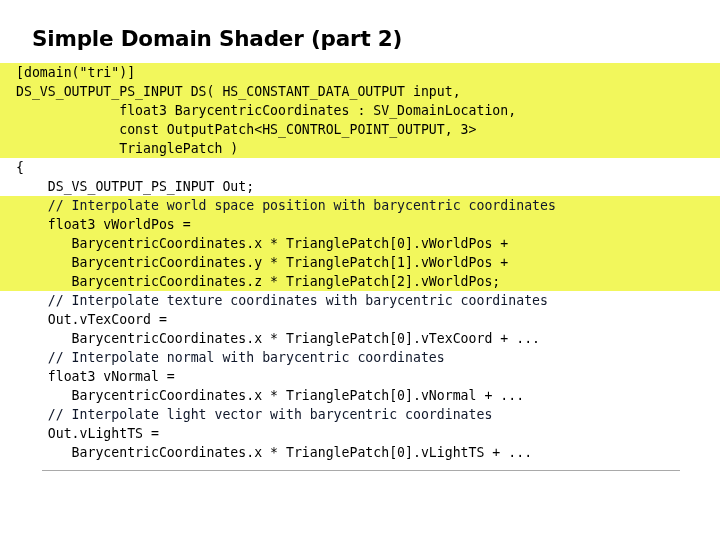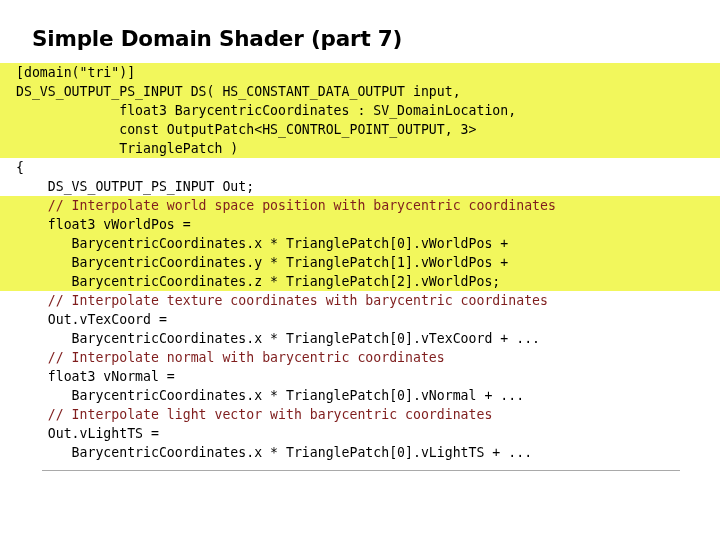--- a/index.html
+++ b/index.html
@@ -44,21 +44,21 @@
     display: block;
     height: 19px;
     padding-left: 16px;
     box-sizing: border-box;
     background: transparent;
   }
   .code-line.hl {
     background: #f2f75c;
   }
   .cmt {
-    color: #7f1d1d;
+    color: #0f172a;
   }
 
   
   .footer-rule {
     position: absolute;
     left: 42px;
     top: 470px;
     width: 638px;
     height: 1px;
     background: #a9a9a9;
@@ -67,21 +67,21 @@
     position: absolute;
     left: 0;
     top: 472px;
     width: 720px;
     height: 68px;
   }
 </style>
 </head>
 <body>
 
-<div class="slide-title">Simple Domain Shader (part 7)</div>
+<div class="slide-title">Simple Domain Shader (part 2)</div>
 
 <div class="code-block" id="code-block"><div class="code-line hl">[domain("tri")]</div><div class="code-line hl">DS_VS_OUTPUT_PS_INPUT DS( HS_CONSTANT_DATA_OUTPUT input,</div><div class="code-line hl">             float3 BarycentricCoordinates : SV_DomainLocation,</div><div class="code-line hl">             const OutputPatch&lt;HS_CONTROL_POINT_OUTPUT, 3&gt;</div><div class="code-line hl">             TrianglePatch )</div><div class="code-line">{</div><div class="code-line">    DS_VS_OUTPUT_PS_INPUT Out;</div><div class="code-line hl"><span class="cmt">    // Interpolate world space position with barycentric coordinates</span></div><div class="code-line hl">    float3 vWorldPos =</div><div class="code-line hl">       BarycentricCoordinates.x * TrianglePatch[0].vWorldPos +</div><div class="code-line hl">       BarycentricCoordinates.y * TrianglePatch[1].vWorldPos +</div><div class="code-line hl">       BarycentricCoordinates.z * TrianglePatch[2].vWorldPos;</div><div class="code-line"><span class="cmt">    // Interpolate texture coordinates with barycentric coordinates</span></div><div class="code-line">    Out.vTexCoord =</div><div class="code-line">       BarycentricCoordinates.x * TrianglePatch[0].vTexCoord + ...</div><div class="code-line"><span class="cmt">    // Interpolate normal with barycentric coordinates</span></div><div class="code-line">    float3 vNormal =</div><div class="code-line">       BarycentricCoordinates.x * TrianglePatch[0].vNormal + ...</div><div class="code-line"><span class="cmt">    // Interpolate light vector with barycentric coordinates</span></div><div class="code-line">    Out.vLightTS =</div><div class="code-line">       BarycentricCoordinates.x * TrianglePatch[0].vLightTS + ...</div></div>
 
 <div class="footer-rule"></div>
 
 <div class="footer">
 
   
 
   

